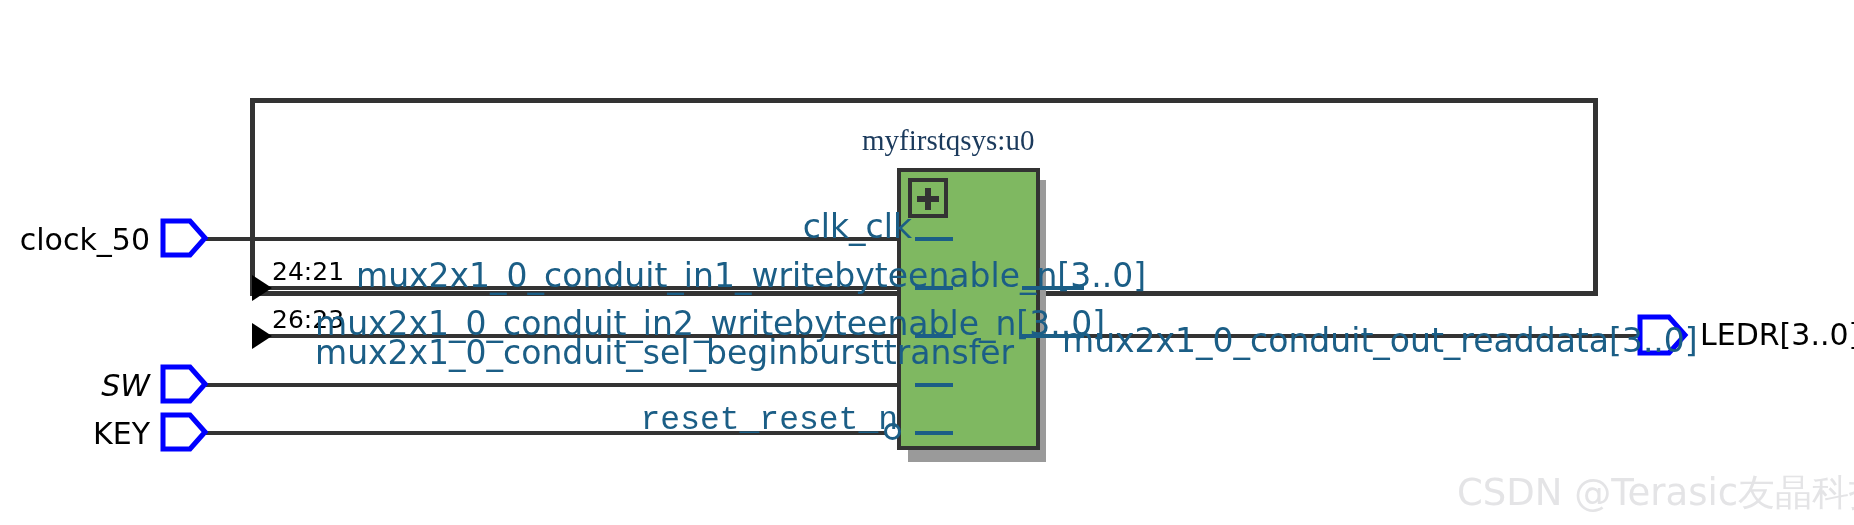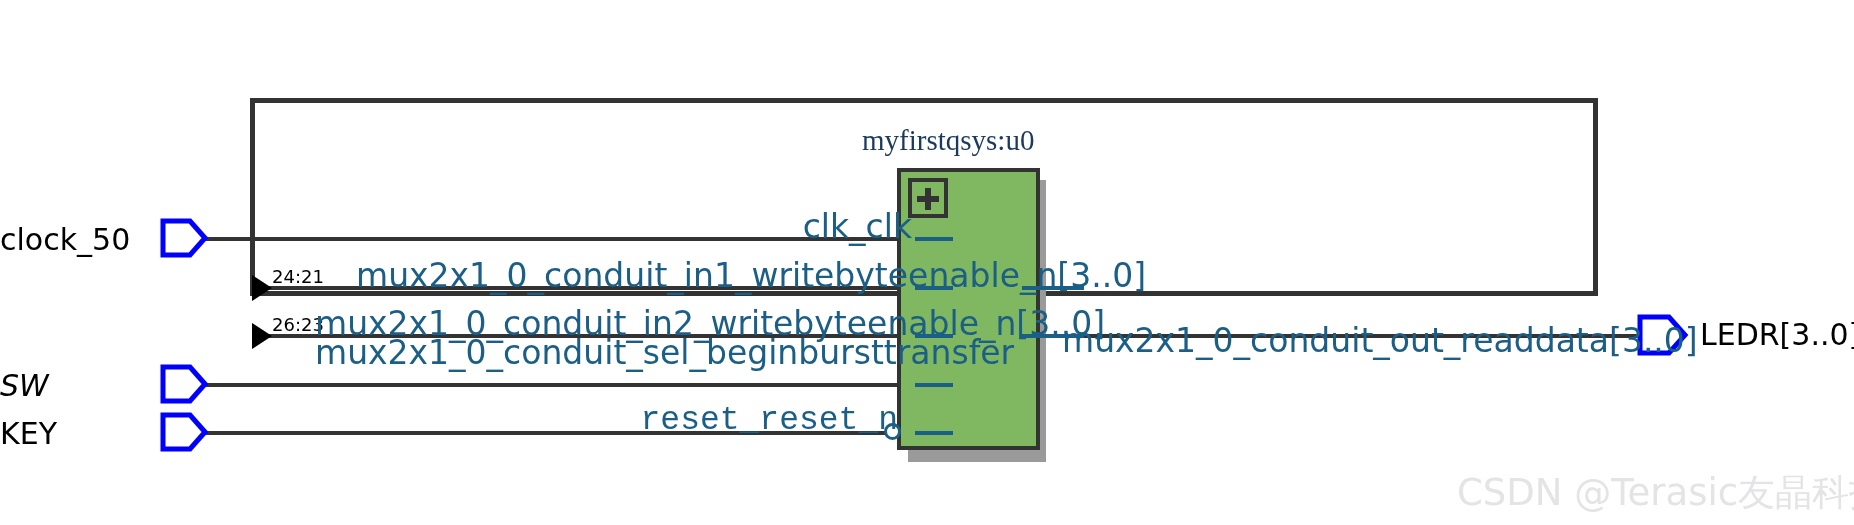--- a/index.html
+++ b/index.html
@@ -44,21 +44,21 @@
   }
   .pin svg { display: block; }
 
   .pin-label {
     position: absolute;
     color: #000000;
     font-size: 30px;
     white-space: nowrap;
     line-height: 1;
   }
-  .pin-label.right-aligned { text-align: left; }
+  .pin-label.right-aligned { text-align: right; }
 
   
   .block-shadow {
     position: absolute;
     background: #9a9a9a;
   }
   .block {
     position: absolute;
     background: #7fb861;
     border: 4px solid #333333;
@@ -104,24 +104,23 @@
     white-space: nowrap;
     line-height: 1;
   }
   .port-label.align-right {
     text-align: right;
   }
 
   .bus-index {
     position: absolute;
     color: #000000;
-    font-size: 18px;
-    white-space: nowrap;
-    line-height: 1;
-    margin-top: 9px;
+    font-size: 25px;
+    white-space: nowrap;
+    line-height: 1;
   }
 
   
   .bus-arrow {
     position: absolute;
     width: 0;
     height: 0;
     border-top: 13px solid transparent;
     border-bottom: 13px solid transparent;
     border-left: 20px solid #000000;

